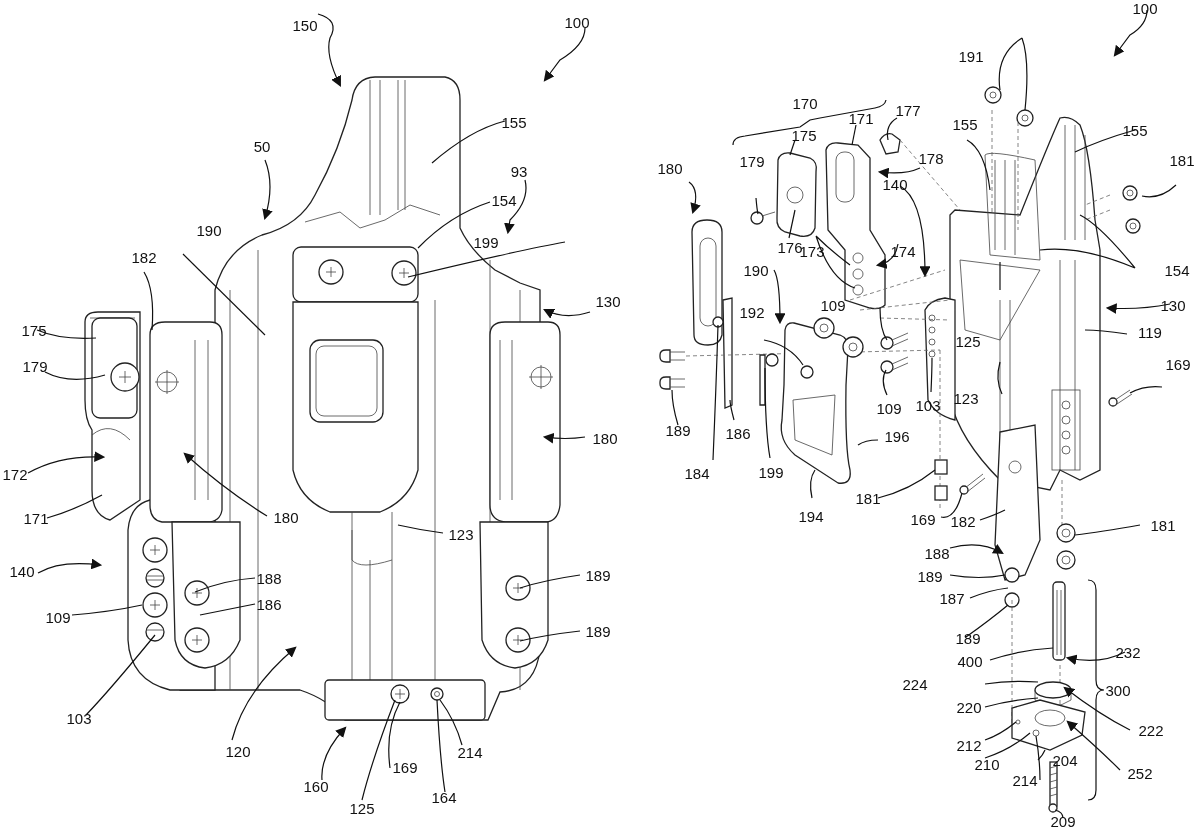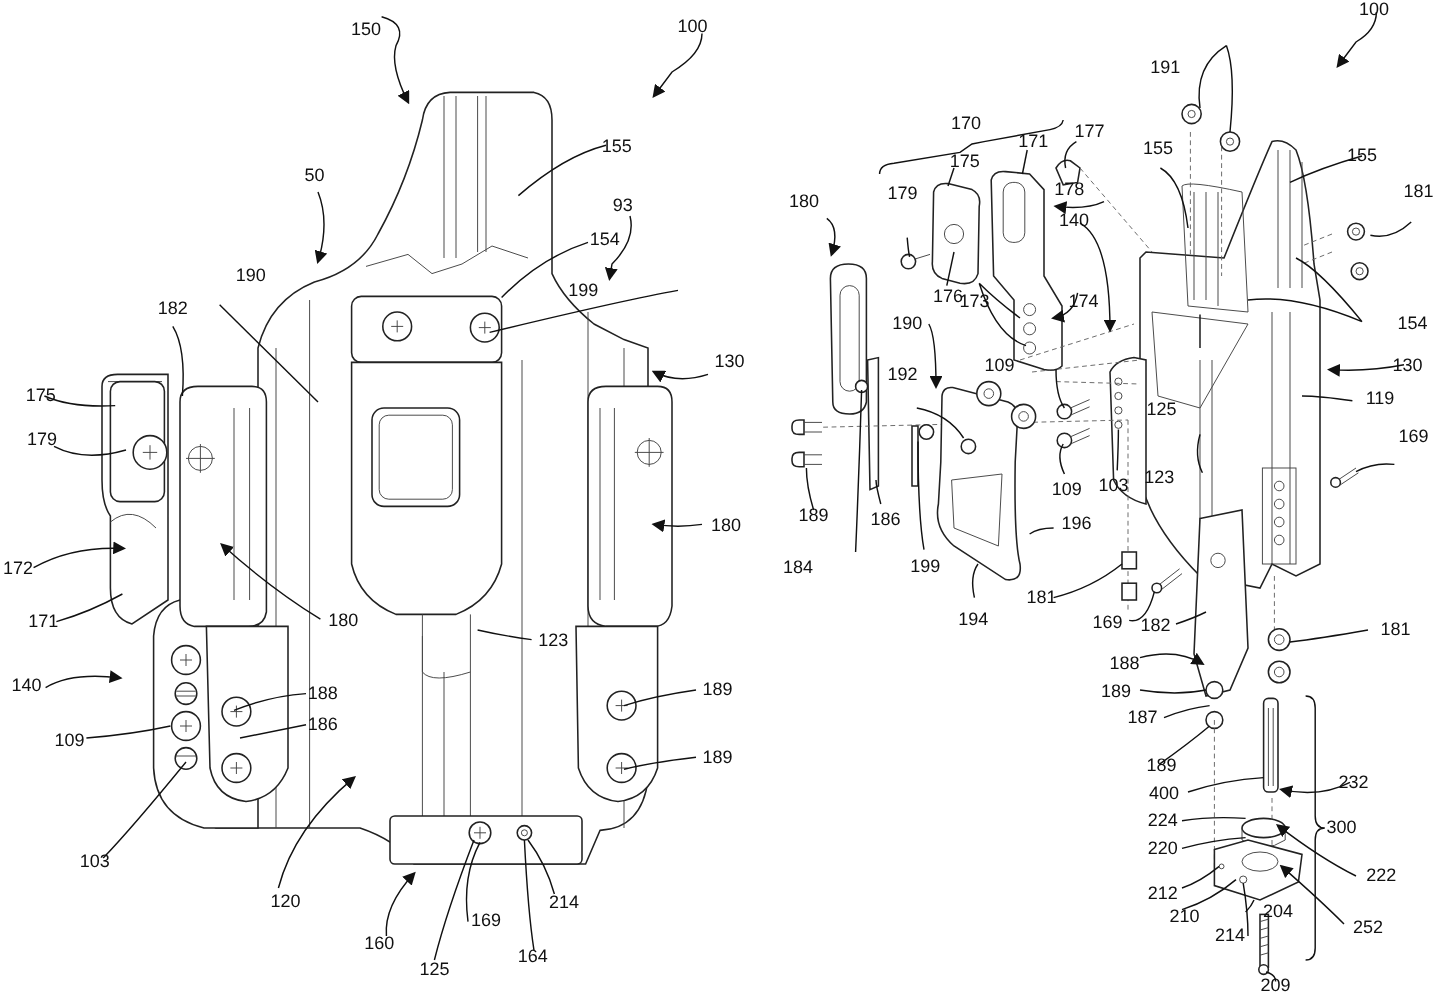--- a/index.html
+++ b/index.html
@@ -323,54 +323,54 @@
   <span class="lbl" style="left:1145px;top:8px">100</span>
   <span class="lbl" style="left:971px;top:56px">191</span>
   <span class="lbl" style="left:805px;top:103px">170</span>
   <span class="lbl" style="left:908px;top:110px">177</span>
   <span class="lbl" style="left:861px;top:118px">171</span>
   <span class="lbl" style="left:804px;top:135px">175</span>
   <span class="lbl" style="left:965px;top:124px">155</span>
   <span class="lbl" style="left:1135px;top:130px">155</span>
   <span class="lbl" style="left:1182px;top:160px">181</span>
   <span class="lbl" style="left:752px;top:161px">179</span>
-  <span class="lbl" style="left:891px;top:158px">178</span>
+  <span class="lbl" style="left:931px;top:158px">178</span>
   <span class="lbl" style="left:670px;top:168px">180</span>
   <span class="lbl" style="left:895px;top:184px">140</span>
   <span class="lbl" style="left:790px;top:247px">176</span>
   <span class="lbl" style="left:812px;top:251px">173</span>
   <span class="lbl" style="left:903px;top:251px">174</span>
   <span class="lbl" style="left:1177px;top:270px">154</span>
   <span class="lbl" style="left:756px;top:270px">190</span>
   <span class="lbl" style="left:833px;top:305px">109</span>
   <span class="lbl" style="left:968px;top:341px">125</span>
   <span class="lbl" style="left:1173px;top:305px">130</span>
   <span class="lbl" style="left:1150px;top:332px">119</span>
   <span class="lbl" style="left:752px;top:312px">192</span>
   <span class="lbl" style="left:1178px;top:364px">169</span>
   <span class="lbl" style="left:678px;top:430px">189</span>
   <span class="lbl" style="left:889px;top:408px">109</span>
   <span class="lbl" style="left:928px;top:405px">103</span>
   <span class="lbl" style="left:966px;top:398px">123</span>
   <span class="lbl" style="left:738px;top:433px">186</span>
   <span class="lbl" style="left:771px;top:472px">199</span>
   <span class="lbl" style="left:897px;top:436px">196</span>
-  <span class="lbl" style="left:665px;top:473px">184</span>
+  <span class="lbl" style="left:697px;top:473px">184</span>
   <span class="lbl" style="left:811px;top:516px">194</span>
   <span class="lbl" style="left:868px;top:498px">181</span>
   <span class="lbl" style="left:923px;top:519px">169</span>
   <span class="lbl" style="left:963px;top:521px">182</span>
   <span class="lbl" style="left:1163px;top:525px">181</span>
   <span class="lbl" style="left:937px;top:553px">188</span>
   <span class="lbl" style="left:930px;top:576px">189</span>
   <span class="lbl" style="left:952px;top:598px">187</span>
   <span class="lbl" style="left:968px;top:638px">189</span>
   <span class="lbl" style="left:970px;top:661px">400</span>
   <span class="lbl" style="left:1128px;top:652px">232</span>
-  <span class="lbl" style="left:969px;top:684px">224</span>
+  <span class="lbl" style="left:915px;top:684px">224</span>
   <span class="lbl" style="left:1118px;top:690px">300</span>
   <span class="lbl" style="left:969px;top:707px">220</span>
   <span class="lbl" style="left:1151px;top:730px">222</span>
   <span class="lbl" style="left:969px;top:745px">212</span>
   <span class="lbl" style="left:987px;top:764px">210</span>
   <span class="lbl" style="left:1065px;top:760px">204</span>
   <span class="lbl" style="left:1140px;top:773px">252</span>
   <span class="lbl" style="left:1025px;top:780px">214</span>
   <span class="lbl" style="left:1063px;top:821px">209</span>
 </div>

